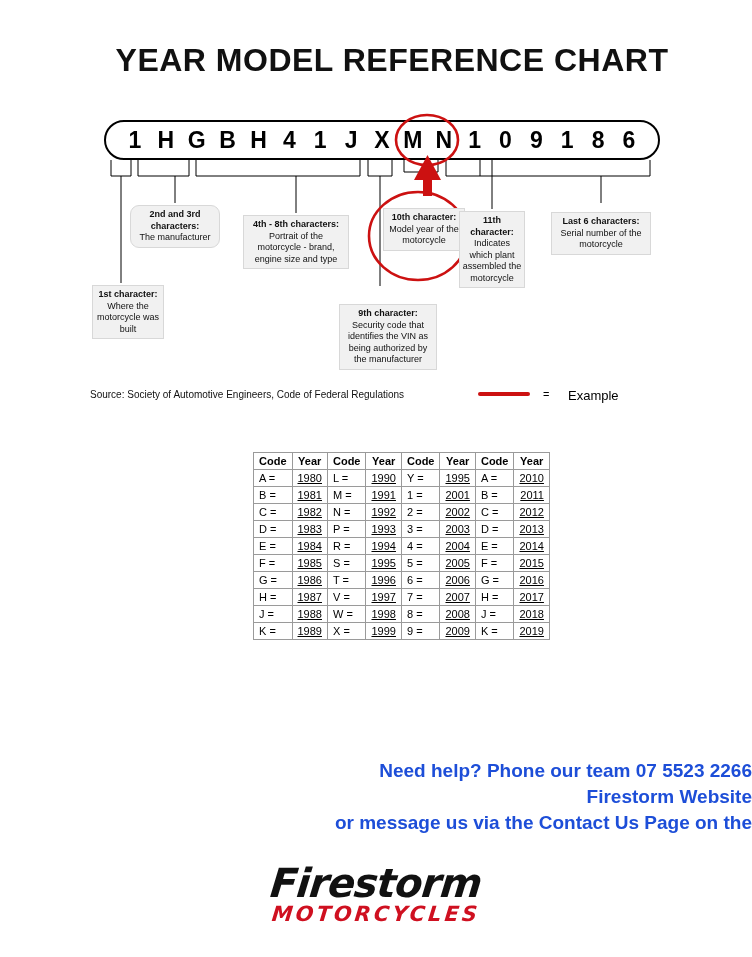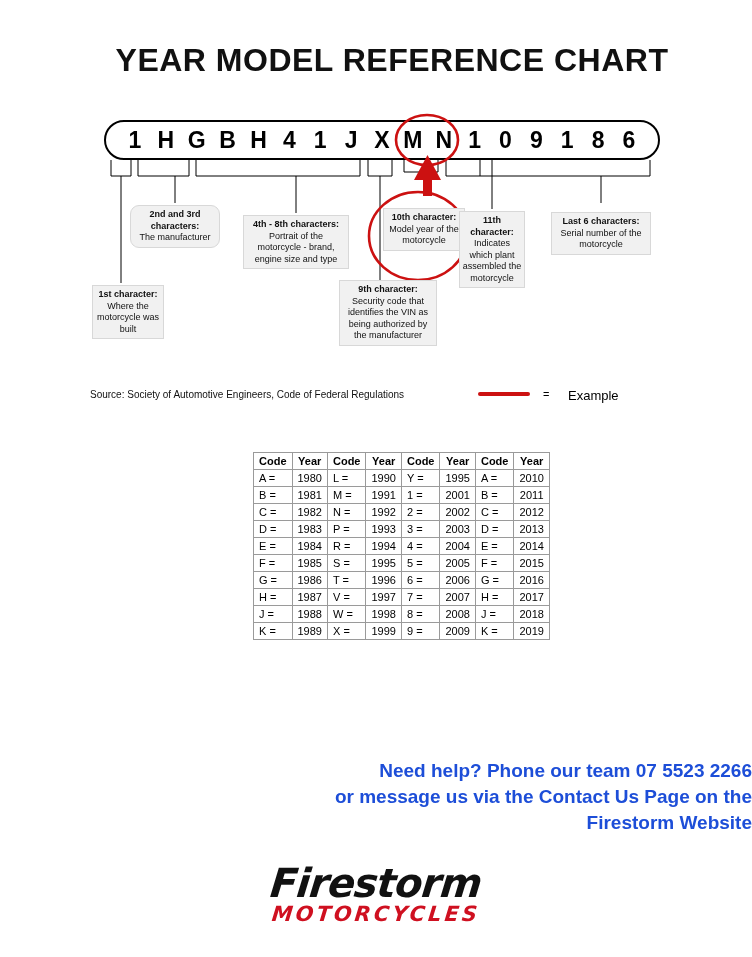--- a/index.html
+++ b/index.html
@@ -75,21 +75,21 @@
     color: #111;
     padding: 3px 2px;
   }
   .callout b {
     font-weight: bold;
   }
 
   #co-1st   { left: 92px;  top: 285px; width: 72px;  }
   #co-2nd3rd{ left: 130px; top: 205px; width: 90px; border-radius: 9px;  }
   #co-4th8th{ left: 243px; top: 215px; width: 106px; }
-  #co-9th   { left: 339px; top: 280px; width: 98px;  }
+  #co-9th   { left: 339px; top: 304px; width: 98px;  }
   #co-10th  { left: 383px; top: 208px; width: 82px;  }
   #co-11th  { left: 459px; top: 211px; width: 66px;  }
   #co-last6 { left: 551px; top: 212px; width: 100px; }
 
   
   #source {
     position: absolute;
     left: 90px;
     top: 389px;
     font-size: 10px;
@@ -126,21 +126,22 @@
     text-align: left;
     white-space: nowrap;
     background: #fff;
   }
   #code-table th {
     font-weight: bold;
     font-size: 11px;
     text-align: center;
   }
   #code-table td.year {
-    text-align: center;
+    text-align: right;
+    text-decoration: underline;
   }
 
   
   #help {
     position: absolute;
     top: 758px;
     left: 0;
     width: 752px;
     text-align: right;
     font-size: 19px;
@@ -402,20 +403,20 @@
         <td>9 =</td>
         <td class="year">2009</td>
         <td>K =</td>
         <td class="year">2019</td>
       </tr>
     </tbody>
 </table>
 
 <div id="help">
   <div>Need help?  Phone our team 07 5523 2266</div>
+  <div>Firestorm Website</div>
   <div>or message us via the Contact Us Page on the</div>
-  <div>Firestorm Website</div>
 </div>
 
 <div id="logo">
   <div id="logo-word1">Firestorm</div>
   <div id="logo-word2">MOTORCYCLES</div>
 </div>
 
 </body></html>

